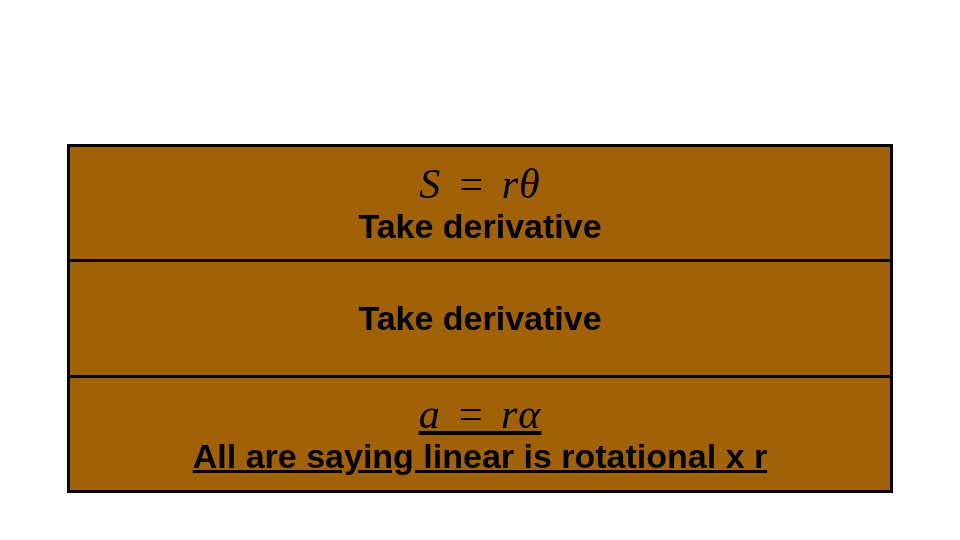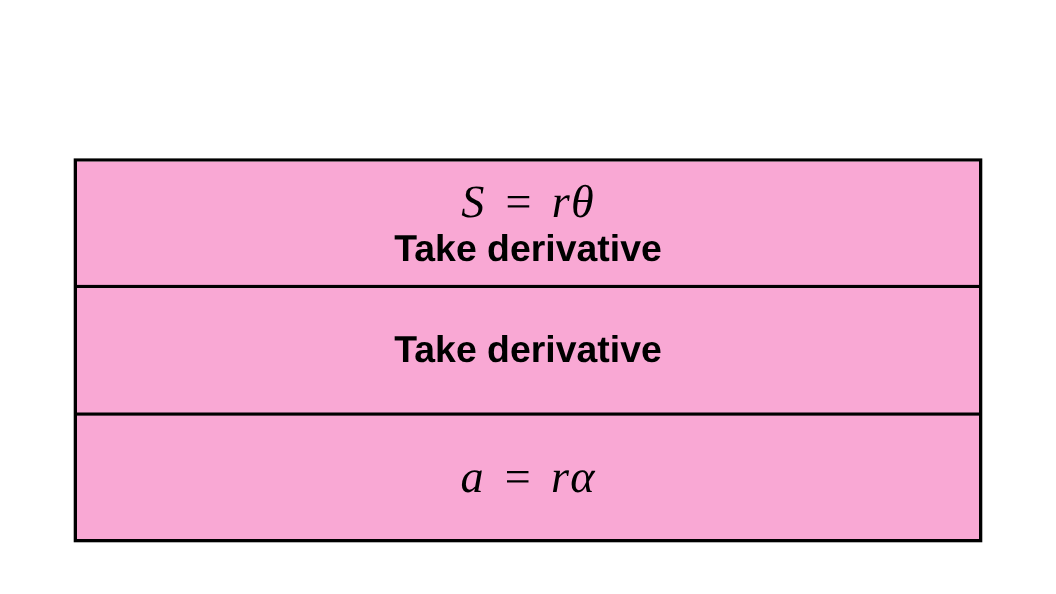--- a/index.html
+++ b/index.html
@@ -33,23 +33,23 @@
     display: flex;
     flex-direction: column;
   }
   .eq-row {
     flex: 1 1 0;
     display: flex;
     flex-direction: column;
     align-items: center;
     justify-content: center;
     border-bottom: 3px solid #000000;
-    background: #f9a8d4;
+    background: #a16207;
   }
-  .eq-row:last-child { border-bottom: none; }
+  .eq-row:last-child { border-bottom: none; text-decoration: underline; }
   .equation {
     font-family: "Liberation Serif", "DejaVu Serif", serif;
     font-style: italic;
     font-size: 42px;
     line-height: 1.1;
     letter-spacing: 1px;
     color: #000000;
     word-spacing: 4px;
   }
   .caption {
@@ -72,16 +72,17 @@
       <div class="equation">S = rθ</div>
       <div class="caption">Take derivative</div>
     </div>
 
     <div class="eq-row">
       <div class="caption">Take derivative</div>
     </div>
 
     <div class="eq-row">
       <div class="equation">a = rα</div>
+      <div class="caption">All are saying linear is rotational x r</div>
     </div>
 
   </div>
 </div>
 
 </body></html>

